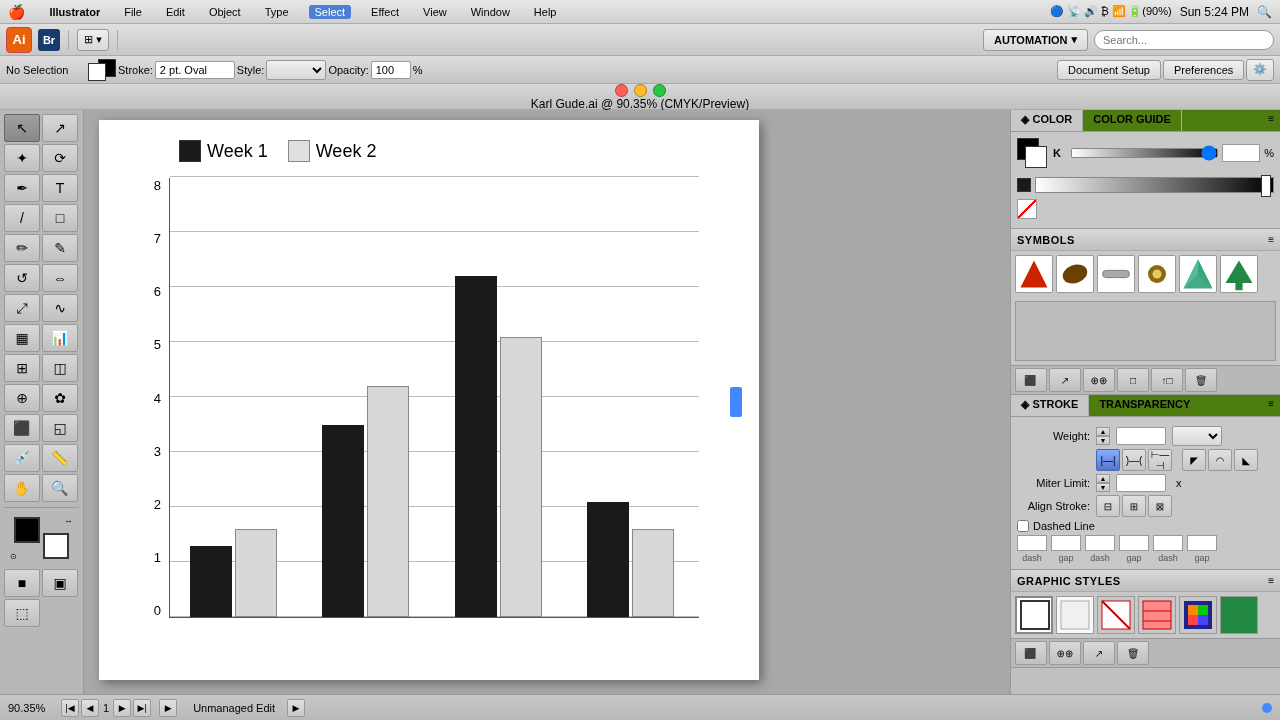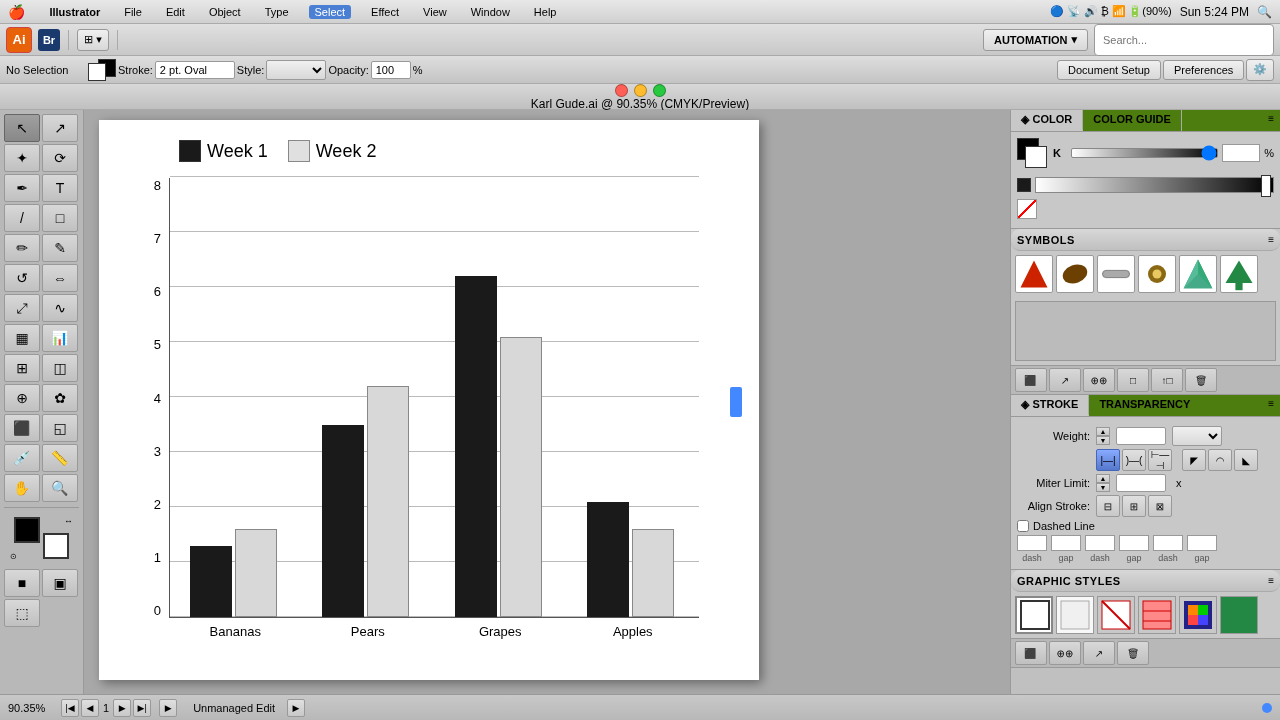--- a/index.html
+++ b/index.html
@@ -87,24 +87,24 @@
       border-radius: 3px;
       padding: 2px 10px;
       font-size: 11px;
       font-weight: 600;
       cursor: pointer;
       height: 22px;
       display: flex; align-items: center; gap: 4px;
       margin-left: auto;
     }
     .search-box {
-      height: 32px;
+      height: 20px;
       width: 180px;
       border: 1px solid #999;
-      border-radius: 4px;
+      border-radius: 10px;
       background: white;
       padding: 0 8px;
       font-size: 11px;
     }
 
     
     #toolbar2 {
       display: flex;
       align-items: center;
       height: 28px;
@@ -330,21 +330,20 @@
       border-bottom: 1px solid #999;
     }
     .panel-header {
       display: flex;
       align-items: center;
       height: 22px;
       background: linear-gradient(to bottom, #d8d8d8, #c0c0c0);
       border-bottom: 1px solid #aaa;
       padding: 8px 6px;
       cursor: pointer;
-      border-radius: 9px;
     }
     .panel-title {
       font-size: 11px;
       font-weight: 700;
       text-transform: uppercase;
       letter-spacing: 0.5px;
     }
     .panel-collapse { margin-left: auto; font-size: 10px; }
     .panel-body { padding: 6px; }
 
@@ -798,28 +797,20 @@
                 <div class="bar week1" style="height: 341px;"></div>
                 <div class="bar week2" style="height: 280.5px;"></div>
               </div>
               <div class="bar-group" style="left: 417.375px;">
                 <div class="bar week1" style="height: 115.5px;"></div>
                 <div class="bar week2" style="height: 88px;"></div>
               </div>
             </div>
         </div>
 
-        <div style="display:flex; margin-left:40px;">
-          <div class="x-labels" id="x-labels">
-              <span class="x-label" style="width: 132.5px;">Bananas</span>
-              <span class="x-label" style="width: 132.5px;">Pears</span>
-              <span class="x-label" style="width: 132.5px;">Grapes</span>
-              <span class="x-label" style="width: 132.5px;">Apples</span>
-            </div>
-        </div>
       </div>
     </div>
 
     <div class="right-edge-btn"></div>
   </div>
 
   <div id="right-panels">
 
     <div class="panel">
       <div class="panel-tabs">

